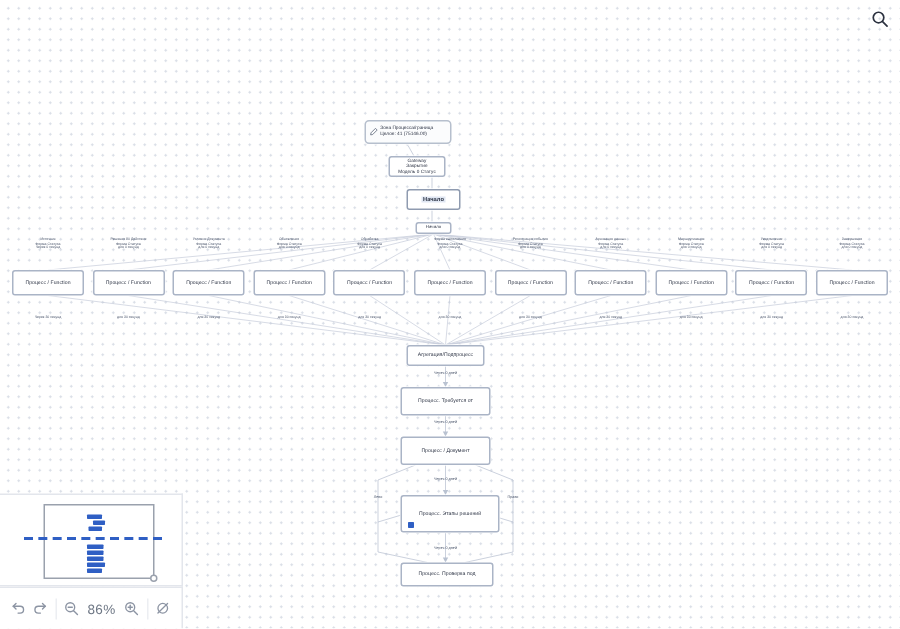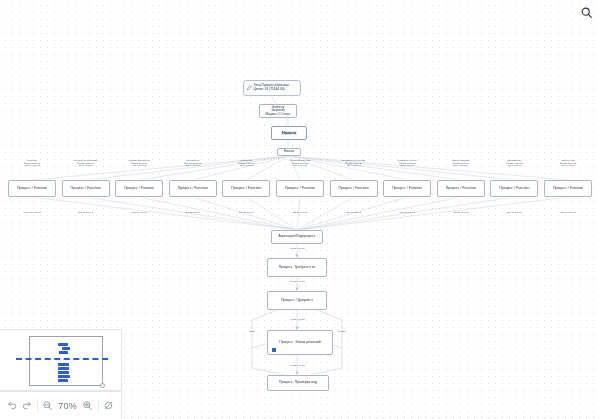--- a/index.html
+++ b/index.html
@@ -394,21 +394,21 @@
     </svg>
   </div>
   <div class="tb-sep"></div>
   <div class="tb-btn">
     <svg width="11" height="11" viewBox="0 0 24 24" fill="none" stroke="#8c94a3" stroke-width="2" stroke-linecap="round">
       <circle cx="10.5" cy="10.5" r="6.5"></circle>
         <path d="M15.5 15.5L21 21"></path>
         <path d="M7.5 10.5h6"></path>
     </svg>
   </div>
-  <div id="zoom-level">70%</div>
+  <div id="zoom-level">86%</div>
   <div class="tb-btn">
     <svg width="11" height="11" viewBox="0 0 24 24" fill="none" stroke="#8c94a3" stroke-width="2" stroke-linecap="round">
       <circle cx="10.5" cy="10.5" r="6.5"></circle>
         <path d="M15.5 15.5L21 21"></path>
         <path d="M7.5 10.5h6"></path>
         <path d="M10.5 7.5v6"></path>
     </svg>
   </div>
   <div class="tb-sep"></div>
   <div class="tb-btn">

